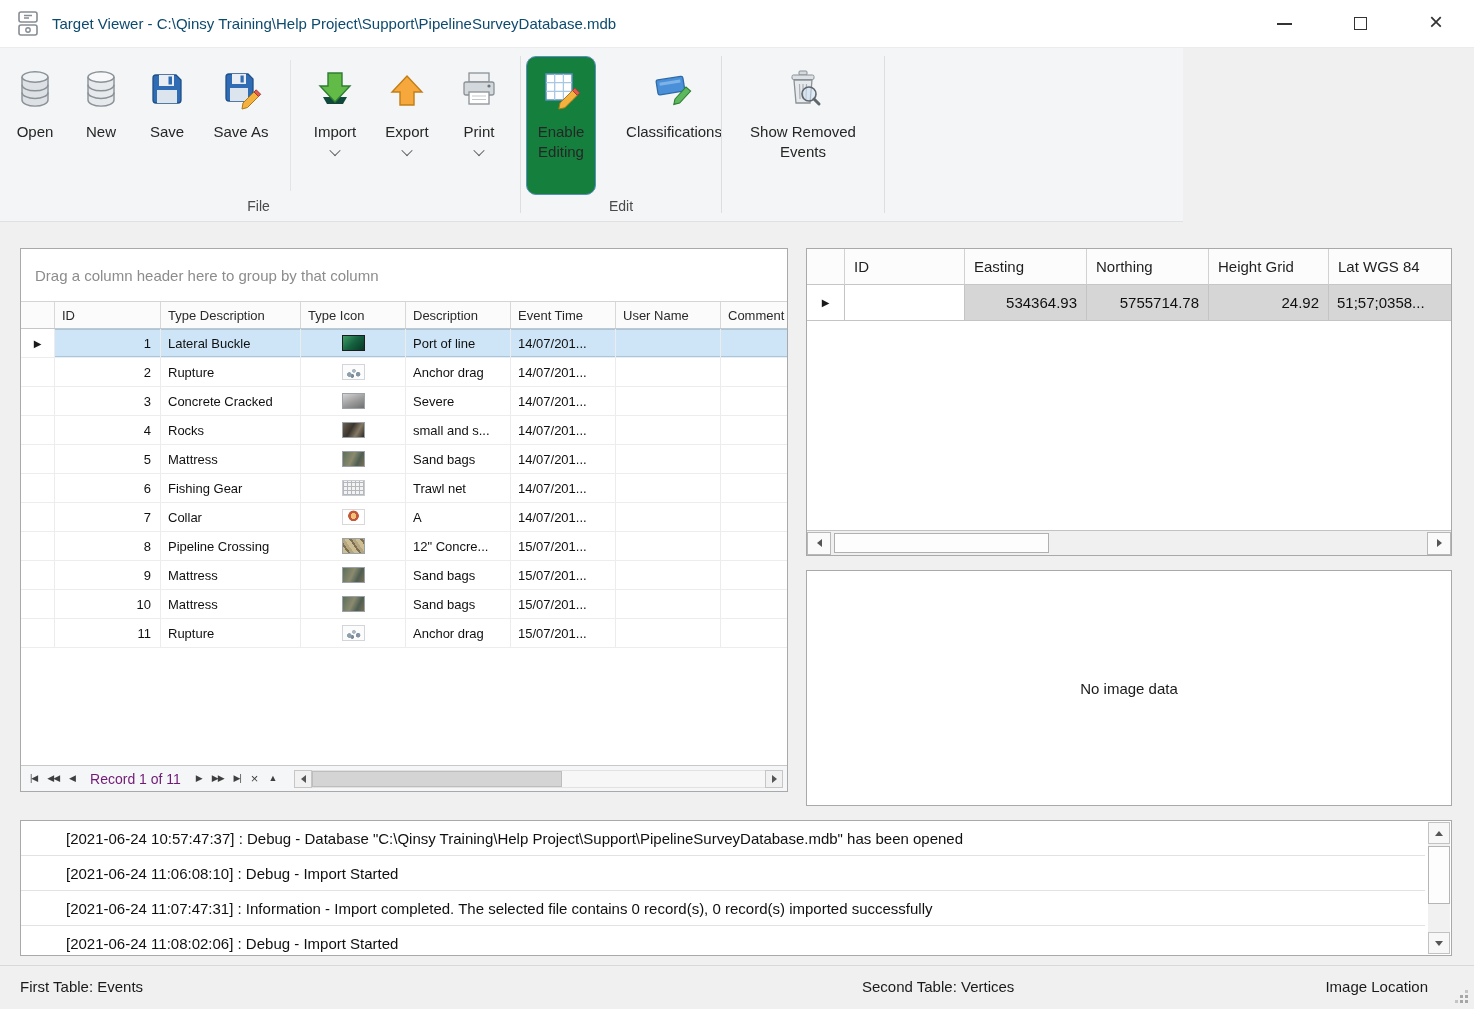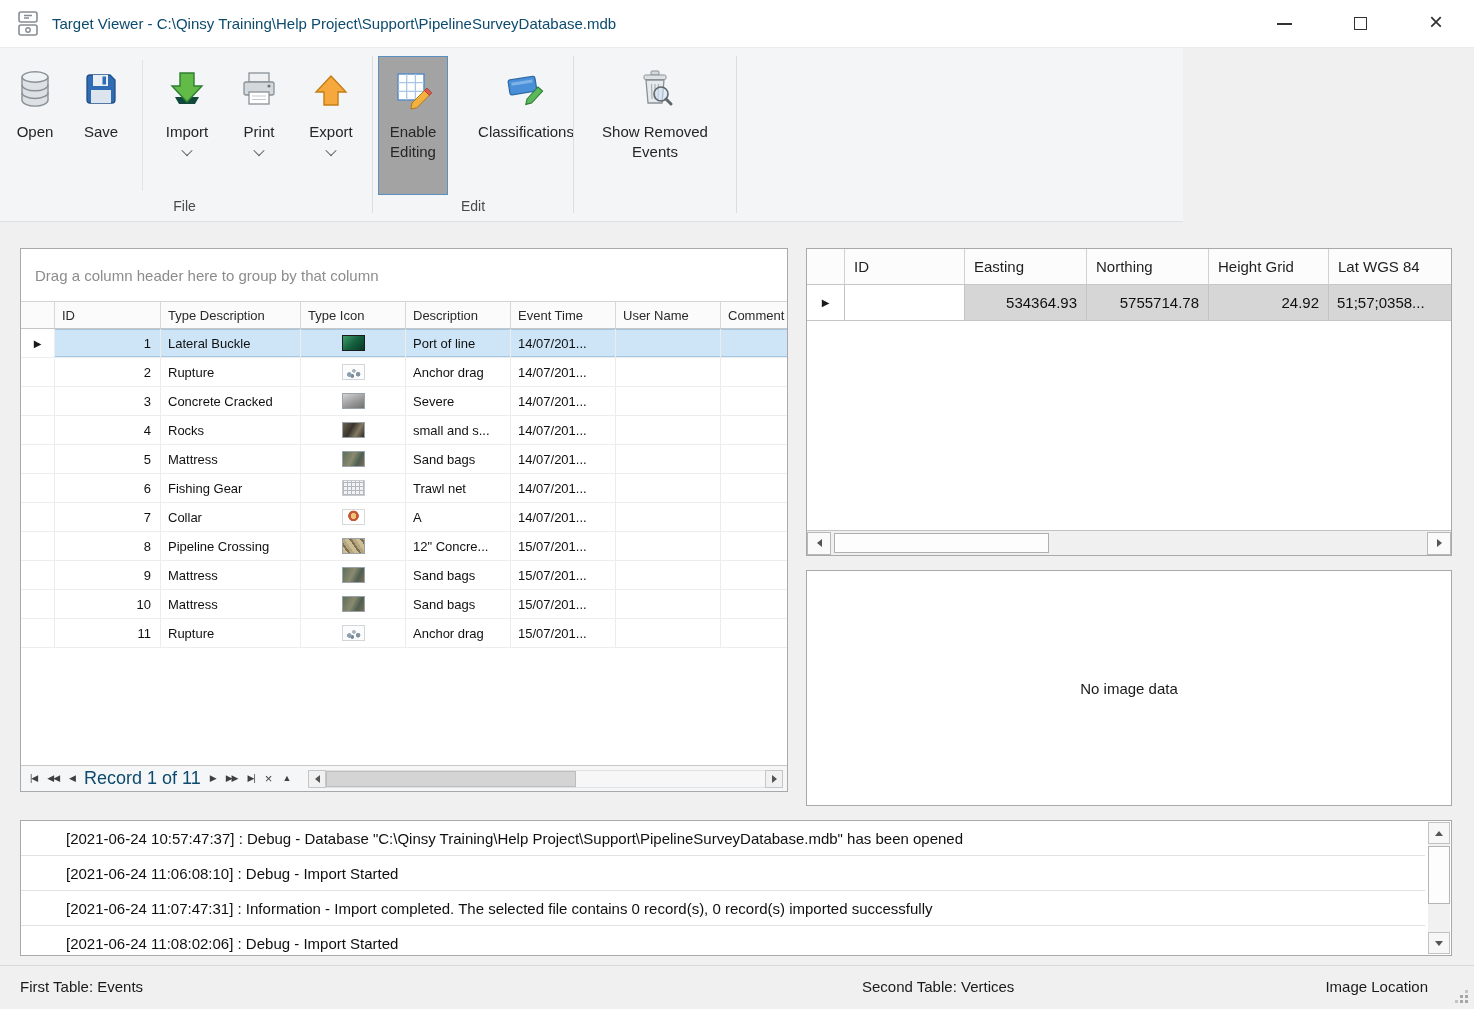--- a/index.html
+++ b/index.html
@@ -16,21 +16,21 @@
   .win-btn{width:76px;height:100%;display:flex;align-items:center;justify-content:center;}
   .glyph-min{width:15px;height:2px;background:#333;}
   .glyph-max{width:13px;height:13px;border:1.6px solid #333;}
   .glyph-close{font-size:24px;color:#333;line-height:1;margin-top:-3px;}
   
   .ribbon{position:absolute;left:0;top:48px;width:1183px;height:174px;background:#f4f5f6;border-bottom:1px solid #dfe1e3;display:flex;}
   .rgroup{display:flex;flex-direction:column;padding:2px 2px 0;}
   .rbuttons{display:flex;flex:1;align-items:stretch;padding-top:6px;}
   .rgroup-label{text-align:center;font-size:14px;color:#4a4a4a;height:26px;line-height:22px;}
   .rbtn{display:flex;flex-direction:column;align-items:center;padding:8px 4px 4px;border:1px solid transparent;}
-  .rbtn[data-active="true"]{background:#a3a3a3;border-color:#5a8fc2;}
+  .rbtn[data-active="true"]{background:#15803d;border-color:#5a8fc2;border-radius:10px;}
   .ricon{height:48px;display:flex;align-items:center;justify-content:center;}
   .rlabel{margin-top:9px;font-size:15px;color:#262626;text-align:center;line-height:1.3;}
   .chev{margin-top:6px;width:8px;height:8px;border-right:1.7px solid #5f5f5f;border-bottom:1.7px solid #5f5f5f;transform:rotate(45deg) translate(-1px,-1px);}
   .rsep{width:1px;background:#dcdee0;margin:8px 3px;}
   .rsep-in{width:1px;background:#e2e4e6;margin:4px 8px;}
   .b-open,.b-new,.b-save{width:66px;}
   .b-saveas{width:82px;}
   .b-import,.b-export,.b-print{width:72px;}
   .b-edit{width:70px;}
   .b-class{width:120px;padding-left:40px;}
@@ -62,21 +62,21 @@
   .ticon[data-icon="rupture"]{border-color:#d2d6da;background-color:#fcfcfc;background-image:radial-gradient(circle at 30% 68%,#8ea0ae 0 2px,transparent 2.6px),radial-gradient(circle at 52% 42%,#aab6c0 0 1.6px,transparent 2.2px),radial-gradient(circle at 72% 66%,#8494a2 0 2px,transparent 2.6px),radial-gradient(circle at 44% 78%,#7a8a98 0 1.6px,transparent 2.2px);}
   .ticon[data-icon="concrete"]{background:linear-gradient(155deg,#d4d4d4 0%,#9a9a9a 55%,#707070 100%);}
   .ticon[data-icon="rocks"]{background:linear-gradient(120deg,#6e6252 0%,#3a342c 40%,#857a66 68%,#2e2a24 100%);}
   .ticon[data-icon="mattress"]{background:linear-gradient(115deg,#5d6e5a 0%,#8a8a6e 45%,#4e5e52 72%,#7d6e55 100%);}
   .ticon[data-icon="net"]{border-color:#c8ccd0;background-color:#f3f3f3;background-image:repeating-linear-gradient(0deg,#b4b8bc 0 1px,transparent 1px 4px),repeating-linear-gradient(90deg,#b4b8bc 0 1px,transparent 1px 4px);}
   .ticon[data-icon="collar"]{border-color:#d8d8d8;background-color:#ffffff;background-image:radial-gradient(circle at 50% 42%,#f2c27a 0 3px,#c25a3a 3px 5px,transparent 5.6px);}
   .ticon[data-icon="pipeline"]{background:repeating-linear-gradient(55deg,#cdbd93 0 4px,#7e6f52 4px 6px,#b5a67f 6px 9px);}
   
   .navigator{height:26px;border-top:1px solid #c8c8c8;background:#f5f6f7;display:flex;align-items:center;padding:0 4px;flex:0 0 auto;}
   .nav-btn{font-size:9px;color:#3f3f3f;padding:0 5px;letter-spacing:-1px;line-height:1;}
-  .nav-label{font-size:18px;color:#0c4a6e;margin:0 4px;letter-spacing:0;}
+  .nav-label{font-size:14px;color:#701a75;margin:0 10px;letter-spacing:0;}
   .hscroll{display:flex;align-items:center;flex:1;margin-left:12px;height:18px;}
   .hs-btn{width:18px;height:18px;background:#f1f1f1;border:1px solid #c6c6c6;display:flex;align-items:center;justify-content:center;flex:0 0 auto;}
   .hs-track{flex:1;height:18px;background:#f7f7f7;border-top:1px solid #e2e2e2;border-bottom:1px solid #e2e2e2;position:relative;}
   .hs-thumb{position:absolute;left:0;top:0;width:250px;height:16px;background:#d4d4d4;border:1px solid #bdbdbd;}
   
   .tl{width:0;height:0;border-top:4px solid transparent;border-bottom:4px solid transparent;border-right:5px solid #555;}
   .tr{width:0;height:0;border-top:4px solid transparent;border-bottom:4px solid transparent;border-left:5px solid #555;}
   .tu{width:0;height:0;border-left:4px solid transparent;border-right:4px solid transparent;border-bottom:5px solid #555;}
   .td{width:0;height:0;border-left:4px solid transparent;border-right:4px solid transparent;border-top:5px solid #555;}
   
@@ -152,62 +152,86 @@
         <span class="ricon">
           <svg width="44" height="44" viewBox="0 0 44 44">
               <path d="M9 10v23c0 3.4 5.9 6.1 13 6.1s13-2.7 13-6.1V10" fill="#dde1e5" stroke="#8a9197" stroke-width="1.4"></path>
               <path d="M9 17.7c0 3.4 5.9 6.1 13 6.1s13-2.7 13-6.1" fill="none" stroke="#8a9197" stroke-width="1.4"></path>
               <path d="M9 25.4c0 3.4 5.9 6.1 13 6.1s13-2.7 13-6.1" fill="none" stroke="#8a9197" stroke-width="1.4"></path>
               <ellipse cx="22" cy="10" rx="13" ry="5.2" fill="#eff2f4" stroke="#8a9197" stroke-width="1.4"></ellipse>
             </svg>
         </span>
         <span class="rlabel">Open</span>
       </div>
+      <div class="rbtn b-new">
+        <span class="ricon">
+          <svg width="44" height="44" viewBox="0 0 44 44">
+              <path d="M9 10v23c0 3.4 5.9 6.1 13 6.1s13-2.7 13-6.1V10" fill="#e6eaed" stroke="#8a9197" stroke-width="1.4"></path>
+              <path d="M9 17.7c0 3.4 5.9 6.1 13 6.1s13-2.7 13-6.1" fill="none" stroke="#8a9197" stroke-width="1.4"></path>
+              <path d="M9 25.4c0 3.4 5.9 6.1 13 6.1s13-2.7 13-6.1" fill="none" stroke="#8a9197" stroke-width="1.4"></path>
+              <ellipse cx="22" cy="10" rx="13" ry="5.2" fill="#f6f8f9" stroke="#8a9197" stroke-width="1.4"></ellipse>
+            </svg>
+        </span>
+        <span class="rlabel">New</span>
+      </div>
       <div class="rbtn b-save">
         <span class="ricon">
           <svg width="44" height="44" viewBox="0 0 44 44">
               <path d="M8 11a3 3 0 0 1 3-3h20l5 5v20a3 3 0 0 1-3 3H11a3 3 0 0 1-3-3Z" fill="#2f6cb3" stroke="#1f4f89" stroke-width="1.3"></path>
               <rect x="14" y="8" width="15" height="11" fill="#e9eef4"></rect>
               <rect x="23.5" y="9.5" width="3.5" height="8" fill="#2f6cb3"></rect>
               <rect x="12" y="23" width="20" height="13" fill="#dce5ee"></rect>
             </svg>
         </span>
         <span class="rlabel">Save</span>
       </div>
+      <div class="rbtn b-saveas">
+        <span class="ricon">
+          <svg width="44" height="44" viewBox="0 0 44 44">
+              <path d="M7 10a3 3 0 0 1 3-3h19l5 5v19a3 3 0 0 1-3 3H10a3 3 0 0 1-3-3Z" fill="#2f6cb3" stroke="#1f4f89" stroke-width="1.3"></path>
+              <rect x="13" y="7" width="14" height="10" fill="#e9eef4"></rect>
+              <rect x="21.5" y="8.5" width="3.2" height="7" fill="#2f6cb3"></rect>
+              <rect x="11" y="21" width="18" height="13" fill="#dce5ee"></rect>
+              <path d="M24 36 35 25l4.5 4.5L28.5 40.5 23 42Z" fill="#f4b13e" stroke="#a97a1d" stroke-width="1"></path>
+              <path d="M35 25l4.5 4.5 2.2-2.2-4.5-4.5Z" fill="#e05a4e" stroke="#a93c32" stroke-width="1"></path>
+            </svg>
+        </span>
+        <span class="rlabel">Save As</span>
+      </div>
       <div class="rsep-in"></div>
       <div class="rbtn b-import">
         <span class="ricon">
           <svg width="44" height="44" viewBox="0 0 44 44">
               <path d="M10 30h24l-4 7H14Z" fill="#10493c"></path>
               <path d="M15 6h14v13h8L22 35 7 19h8Z" fill="#62bb46" stroke="#2e7d32" stroke-width="1.4"></path>
             </svg>
         </span>
         <span class="rlabel">Import</span>
+        <span class="chev"></span>
+      </div>
+      <div class="rbtn b-export">
+        <span class="ricon">
+          <svg width="44" height="44" viewBox="0 0 44 44">
+              <path d="M15 38h14V25h8L22 9 7 25h8Z" fill="#f6a83c" stroke="#c27d15" stroke-width="1.4"></path>
+            </svg>
+        </span>
+        <span class="rlabel">Export</span>
         <span class="chev"></span>
       </div>
       <div class="rbtn b-print">
         <span class="ricon">
           <svg width="44" height="44" viewBox="0 0 44 44">
               <rect x="12" y="6" width="20" height="9" fill="#eef0f2" stroke="#8a9197" stroke-width="1.3"></rect>
               <rect x="7" y="15" width="30" height="13" rx="2" fill="#d3d8dc" stroke="#8a9197" stroke-width="1.3"></rect>
               <circle cx="32" cy="19" r="1.6" fill="#6d7378"></circle>
               <rect x="12" y="25" width="20" height="12" fill="#fff" stroke="#8a9197" stroke-width="1.3"></rect>
               <path d="M15 29h14M15 32.5h14" stroke="#c3c8cc" stroke-width="1.2"></path>
             </svg>
         </span>
         <span class="rlabel">Print</span>
-        <span class="chev"></span>
-      </div>
-      <div class="rbtn b-export">
-        <span class="ricon">
-          <svg width="44" height="44" viewBox="0 0 44 44">
-              <path d="M15 38h14V25h8L22 9 7 25h8Z" fill="#f6a83c" stroke="#c27d15" stroke-width="1.4"></path>
-            </svg>
-        </span>
-        <span class="rlabel">Export</span>
         <span class="chev"></span>
       </div>
     </div>
     <div class="rgroup-label">File</div>
   </div>
 
   <div class="rsep"></div>
 
   <div class="rgroup">
     <div class="rbuttons">

